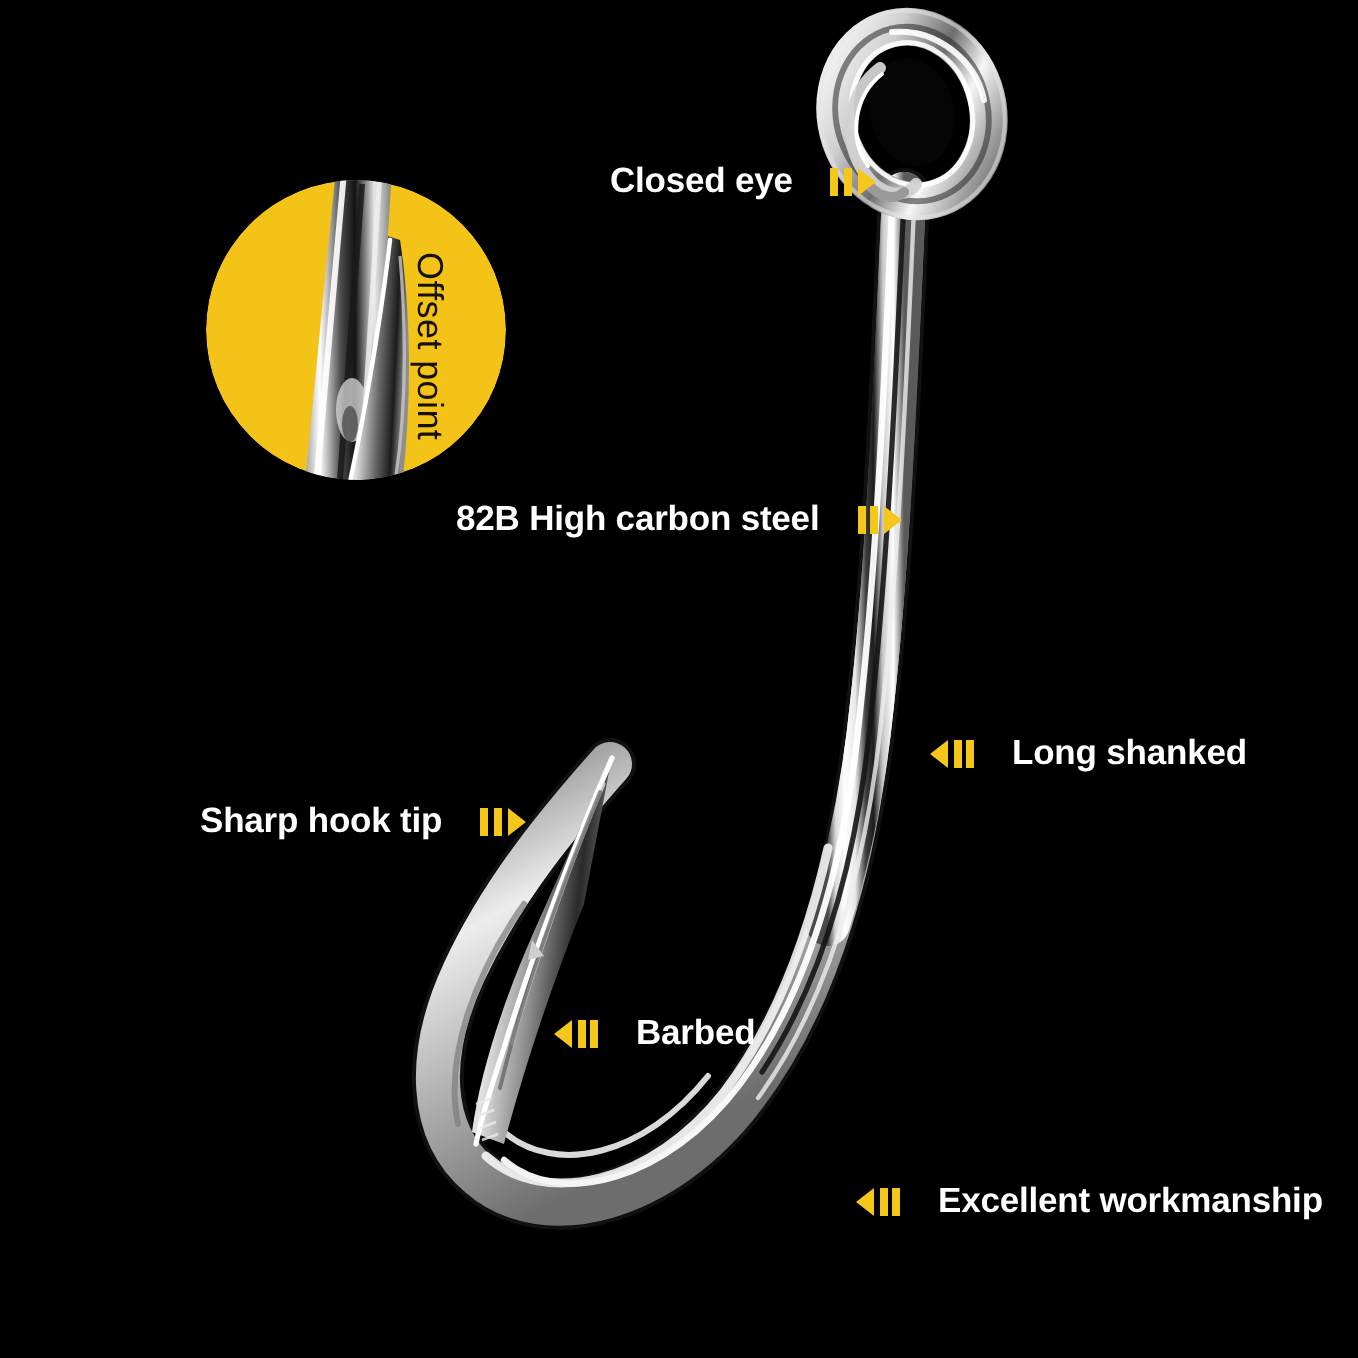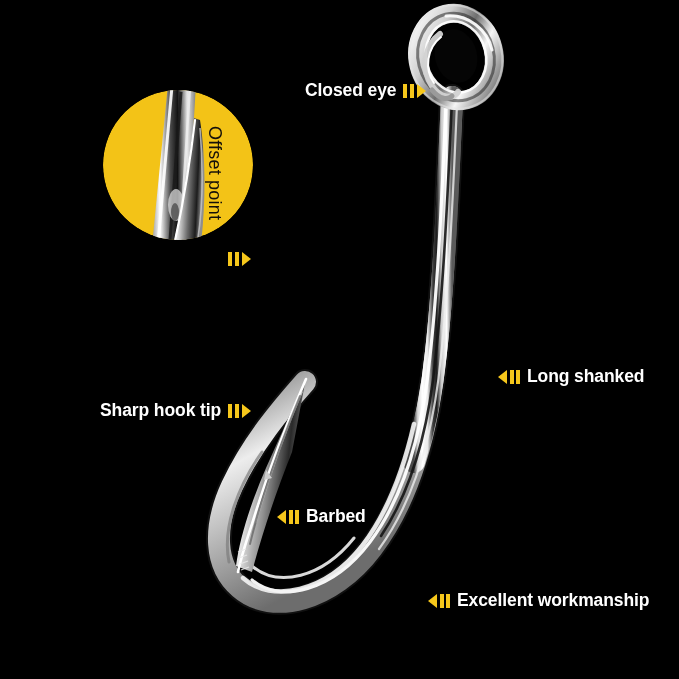--- a/index.html
+++ b/index.html
@@ -43,21 +43,21 @@
     font-weight: 400;
     letter-spacing: 0.2px;
     font-family: "Liberation Sans", sans-serif;
   }
 
   
   .callout {
     position: absolute;
     display: flex;
     align-items: center;
-    gap: 7px;
+    gap: 19px;
     white-space: nowrap;
   }
   .callout-text {
     color: #ffffff;
     font-size: 17.5px;
     font-weight: bold;
     letter-spacing: -0.1px;
     line-height: 1;
     font-family: "Liberation Sans", sans-serif;
   }
@@ -255,28 +255,29 @@
   <div class="callout" style="left:305px; top:82px;">
     <span class="callout-text">Closed eye</span>
     <span class="marker right">
       <i class="bar"></i>
         <i class="bar"></i>
         <i class="tri"></i>
     </span>
   </div>
 
   <div class="callout" style="left:228px; top:251px;">
+    <span class="callout-text">82B High carbon steel</span>
     <span class="marker right">
       <i class="bar"></i>
         <i class="bar"></i>
         <i class="tri"></i>
     </span>
   </div>
 
-  <div class="callout" style="left:498px; top:368px;">
+  <div class="callout" style="left:465px; top:368px;">
     <span class="marker left">
       <i class="tri"></i>
         <i class="bar"></i>
         <i class="bar"></i>
     </span>
     <span class="callout-text">Long shanked</span>
   </div>
 
   <div class="callout" style="left:100px; top:402px;">
     <span class="callout-text">Sharp hook tip</span>

